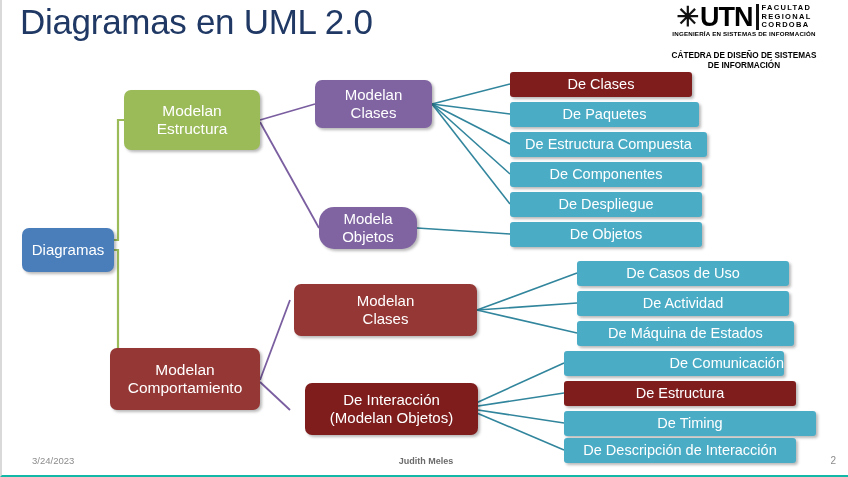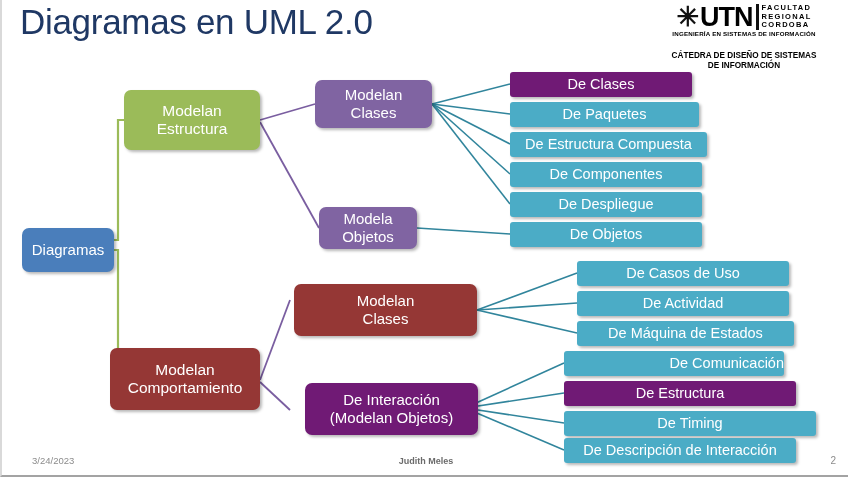--- a/index.html
+++ b/index.html
@@ -11,21 +11,21 @@
   body {
     font-family: "Liberation Sans", sans-serif;
   }
   #slide {
     position: relative;
     width: 848px;
     height: 477px;
     background: #ffffff;
     overflow: hidden;
     border-left: 2px solid #d9d9d9;
-    border-bottom: 2px solid #a3a3a3;
+    border-bottom: 2px solid #14b8a6;
     box-sizing: border-box;
   }
 
   
   #title {
     position: absolute;
     left: 18px;
     top: 2px;
     font-size: 35px;
     color: #1f3864;
@@ -108,21 +108,21 @@
     color: #ffffff;
     line-height: 1.18;
   }
   .rounded { border-radius: 7px; }
   .shadow  { box-shadow: 2px 2px 3px rgba(0,0,0,0.28); }
 
   .n-blue   { background: #4a7ebb; }
   .n-green  { background: #9bbb59; }
   .n-purple { background: #8064a2; }
   .n-dred   { background: #953735; }
-  .n-red    { background: #701a75; justify-content: center; }
+  .n-red    { background: #7f1d1d; justify-content: center; }
   .n-teal   { background: #4bacc6; }
 
   .leaf {
     border-radius: 3px;
     font-size: 14.5px;
     height: 25px;
   }
 
   
   #footer-date {
@@ -216,21 +216,21 @@
   <div class="node rounded shadow n-green" style="left:122px; top:90px; width:136px; height:60px; font-size:15.5px; flex-direction:column;">
     <span>Modelan</span>
     <span>Estructura</span>
   </div>
 
   <div class="node rounded shadow n-purple" style="left:313px; top:80px; width:117px; height:48px; font-size:15px; flex-direction:column;">
     <span>Modelan</span>
     <span>Clases</span>
   </div>
 
-  <div class="node rounded shadow n-purple" style="left:317px; top:207px; width:98px; height:42px; font-size:15px; flex-direction:column;">
+  <div class="node rounded shadow n-purple" style="left:317px; top:207px; width:98px; height:42px; font-size:15px; flex-direction:column;border-radius:15px;">
     <span>Modela</span>
     <span>Objetos</span>
   </div>
 
   <div class="node rounded shadow n-dred" style="left:108px; top:348px; width:150px; height:62px; font-size:15.5px; flex-direction:column;">
     <span>Modelan</span>
     <span>Comportamiento</span>
   </div>
 
   <div class="node rounded shadow n-dred" style="left:292px; top:284px; width:183px; height:52px; font-size:15px; flex-direction:column;">

